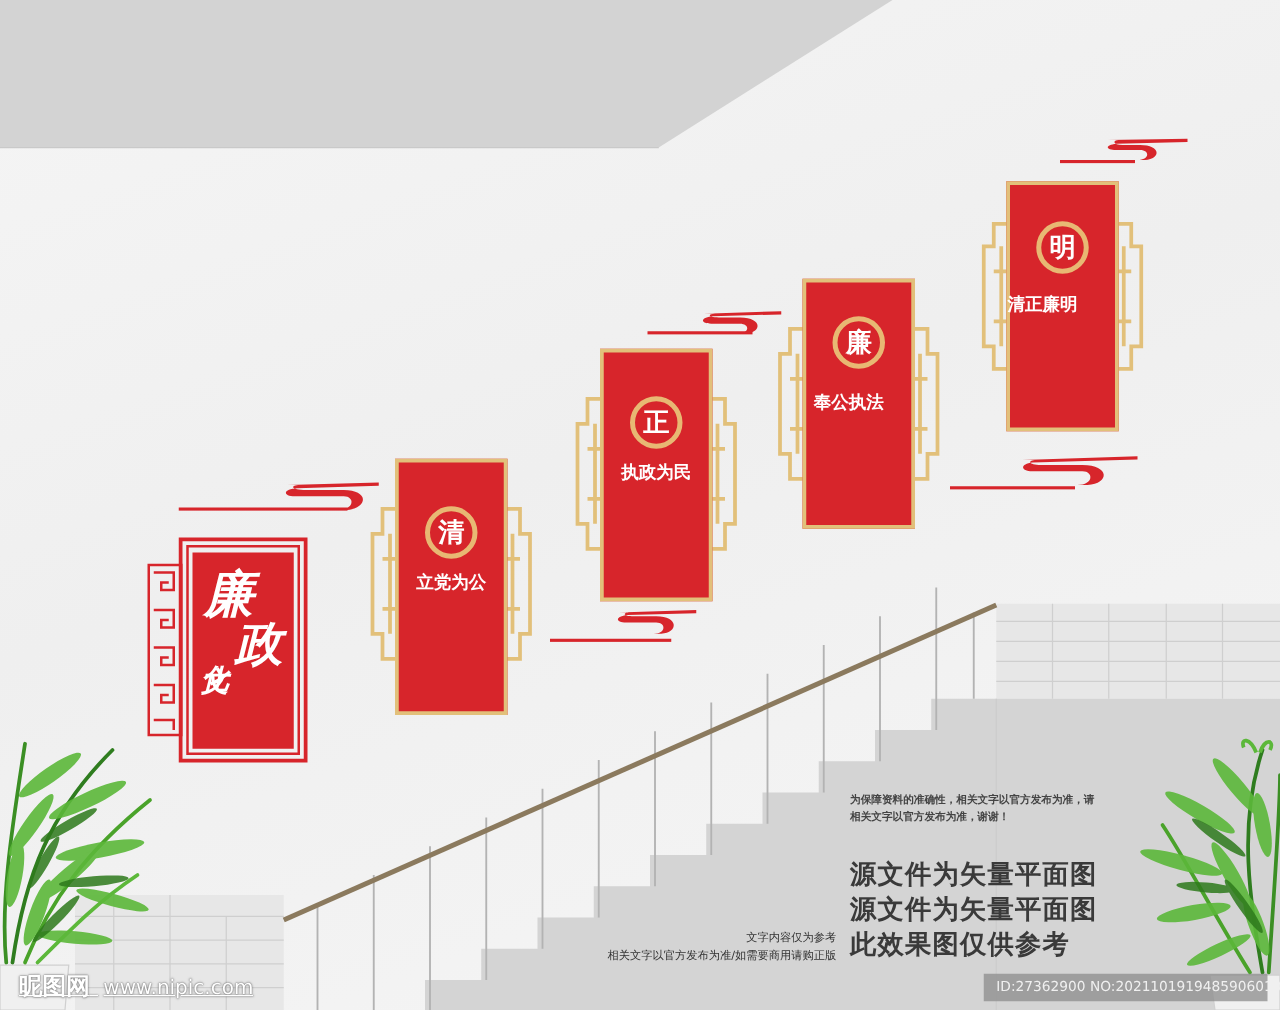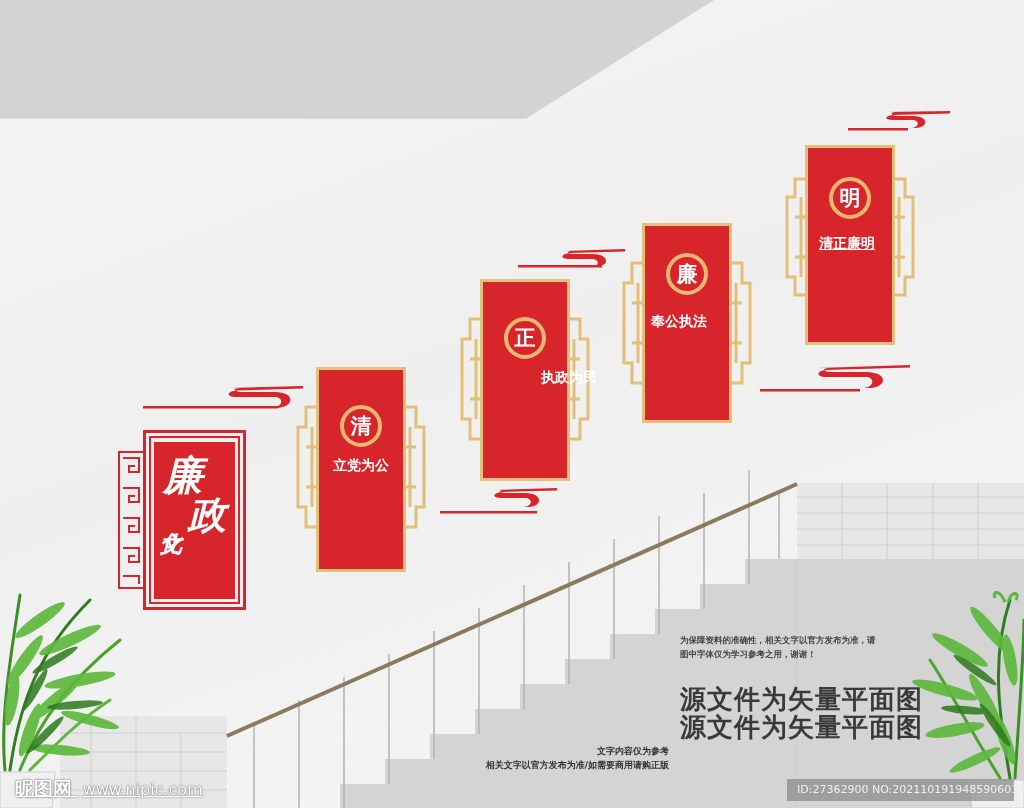--- a/index.html
+++ b/index.html
@@ -14,22 +14,22 @@
                 box-sizing:border-box;color:#fff;display:flex;align-items:center;justify-content:center;
                 font-family:"DejaVu Serif","Liberation Serif",serif;font-weight:bold;font-size:21px;}
   .panel .motto{position:absolute;color:#fff;font-weight:bold;font-size:14px;text-align:center;
                 letter-spacing:0px;white-space:nowrap;}
   .main-sign{position:absolute;left:143px;top:430px;width:103px;height:180px;}
   .main-sign .outer{position:absolute;left:0;top:0;width:103px;height:180px;border:3px solid #d7252b;box-sizing:border-box;}
   .main-sign .outer2{position:absolute;left:6px;top:6px;width:91px;height:168px;border:2px solid #d7252b;box-sizing:border-box;}
   .main-sign .inner{position:absolute;left:11px;top:12px;width:81px;height:157px;background:#d7252b;}
   .main-sign .title{position:absolute;color:#fff;font-family:"DejaVu Serif","Liberation Serif",serif;font-style:italic;font-weight:bold;}
   .notice-small{position:absolute;left:680px;top:633px;font-size:8.5px;color:#444;line-height:14px;font-weight:bold;}
-  .notice-big{position:absolute;left:680px;top:685px;font-size:26px;font-weight:bold;color:#3a3a3a;line-height:28px;letter-spacing:1px;}
-  .disclaimer{position:absolute;right:355px;top:744px;font-size:9px;color:#333;font-weight:bold;line-height:14px;text-align:right;}
+  .notice-big{position:absolute;left:680px;top:685px;font-size:21px;font-weight:bold;color:#3a3a3a;line-height:28px;letter-spacing:1px;}
+  .disclaimer{position:absolute;right:355px;top:744px;font-size:9px;color:#333;font-weight:normal;line-height:14px;text-align:right;}
   .watermark{position:absolute;left:15px;top:776px;font-size:19px;color:#fff;font-weight:bold;
              text-shadow:0 0 2px #777,0 0 1px #555;white-space:nowrap;text-decoration:underline;}
   .idbar{position:absolute;left:787px;top:779px;width:227px;height:22px;background:rgba(140,140,140,0.75);
          color:#f0f0f0;font-size:11px;line-height:22px;padding-left:10px;box-sizing:border-box;white-space:nowrap;}
 </style>
 </head>
 <body>
 
 <div class="scene">
 
@@ -149,21 +149,21 @@
     <svg style="position:absolute;left:0;top:0;" width="134" height="202">
       <g fill="none" stroke="#e2c07a" stroke-width="3">
         <path d="M24,40 H12 V60 H4 V140 H12 V160 H24"></path>
         <path d="M18,60 V140 M12,80 H24 M12,120 H24"></path>
         <path d="M110,40 H122 V60 H130 V140 H122 V160 H110"></path>
         <path d="M116,60 V140 M110,80 H122 M110,120 H122"></path>
       </g>
     </svg>
     <div class="red" style="left:22px;top:0;width:90px;height:202px;"></div>
     <div class="badge" style="left:46px;top:38px;width:42px;height:42px;">正</div>
-    <div class="motto" style="left:22px;top:90px;width:90px;padding-left:44px;">执政为民</div>
+    <div class="motto" style="left:22px;top:90px;width:90px;">执政为民</div>
   </div>
 
   <div class="panel" style="left:620px;top:223px;width:134px;height:200px;">
     <svg style="position:absolute;left:0;top:0;" width="134" height="200">
       <g fill="none" stroke="#e2c07a" stroke-width="3">
         <path d="M24,40 H12 V60 H4 V140 H12 V160 H24"></path>
         <path d="M18,60 V140 M12,80 H24 M12,120 H24"></path>
         <path d="M110,40 H122 V60 H130 V140 H122 V160 H110"></path>
         <path d="M116,60 V140 M110,80 H122 M110,120 H122"></path>
       </g>
@@ -177,21 +177,21 @@
     <svg style="position:absolute;left:0;top:0;" width="134" height="200">
       <g fill="none" stroke="#e2c07a" stroke-width="3">
         <path d="M24,34 H12 V52 H4 V132 H12 V150 H24"></path>
         <path d="M18,52 V132 M12,72 H24 M12,112 H24"></path>
         <path d="M110,34 H122 V52 H130 V132 H122 V150 H110"></path>
         <path d="M116,52 V132 M110,72 H122 M110,112 H122"></path>
       </g>
     </svg>
     <div class="red" style="left:22px;top:0;width:90px;height:200px;"></div>
     <div class="badge" style="left:46px;top:32px;width:42px;height:42px;">明</div>
-    <div class="motto" style="left:27px;top:90px;width:74px;text-decoration:underline;">清正廉明</div>
+    <div class="motto" style="left:14px;top:90px;width:74px;">清正廉明</div>
   </div>
 
   <svg class="layer" width="1024" height="808">
     <g>
       <path d="M0,772 L55,772 L52,808 L0,808 Z" fill="#f0f0f0" stroke="#d0d0d0"></path>
       <g stroke-linecap="round" fill="none">
         <path d="M10,770 C20,700 40,650 90,600" stroke="#2f7d1f" stroke-width="3"></path>
         <path d="M20,770 C40,720 70,680 120,640" stroke="#4aa32a" stroke-width="3"></path>
         <path d="M5,770 C0,720 10,660 20,595" stroke="#3b8f24" stroke-width="3"></path>
         <path d="M30,770 C60,740 80,720 110,700" stroke="#5cb83a" stroke-width="3"></path>
@@ -235,25 +235,26 @@
         <ellipse cx="975" cy="670" rx="26" ry="4" transform="rotate(35 975 670)"></ellipse>
         <ellipse cx="965" cy="710" rx="24" ry="4" transform="rotate(5 965 710)"></ellipse>
         <ellipse cx="995" cy="725" rx="26" ry="4" transform="rotate(55 995 725)"></ellipse>
       </g>
       <path d="M1005,602 C1000,590 992,590 995,598 M1008,602 C1012,590 1020,592 1016,600" stroke="#5cb83a" stroke-width="3" fill="none"></path>
     </g>
   </svg>
 
   <div class="notice-small">
     <div>为保障资料的准确性，相关文字以官方发布为准，请</div>
-    <div>图中字体仅为学习参考之用，谢谢！</div>
+    <div>相关文字以官方发布为准，谢谢！</div>
   </div>
   <div class="notice-big">
     <div>源文件为矢量平面图</div>
     <div>源文件为矢量平面图</div>
+    <div>此效果图仅供参考</div>
   </div>
   <div class="disclaimer">
     <div>文字内容仅为参考</div>
     <div>相关文字以官方发布为准/如需要商用请购正版</div>
   </div>
 
   <div class="watermark">
     <span>昵图网</span>
     <span style="font-size:16px;font-weight:normal;margin-left:4px;">www.nipic.com</span>
   </div>

